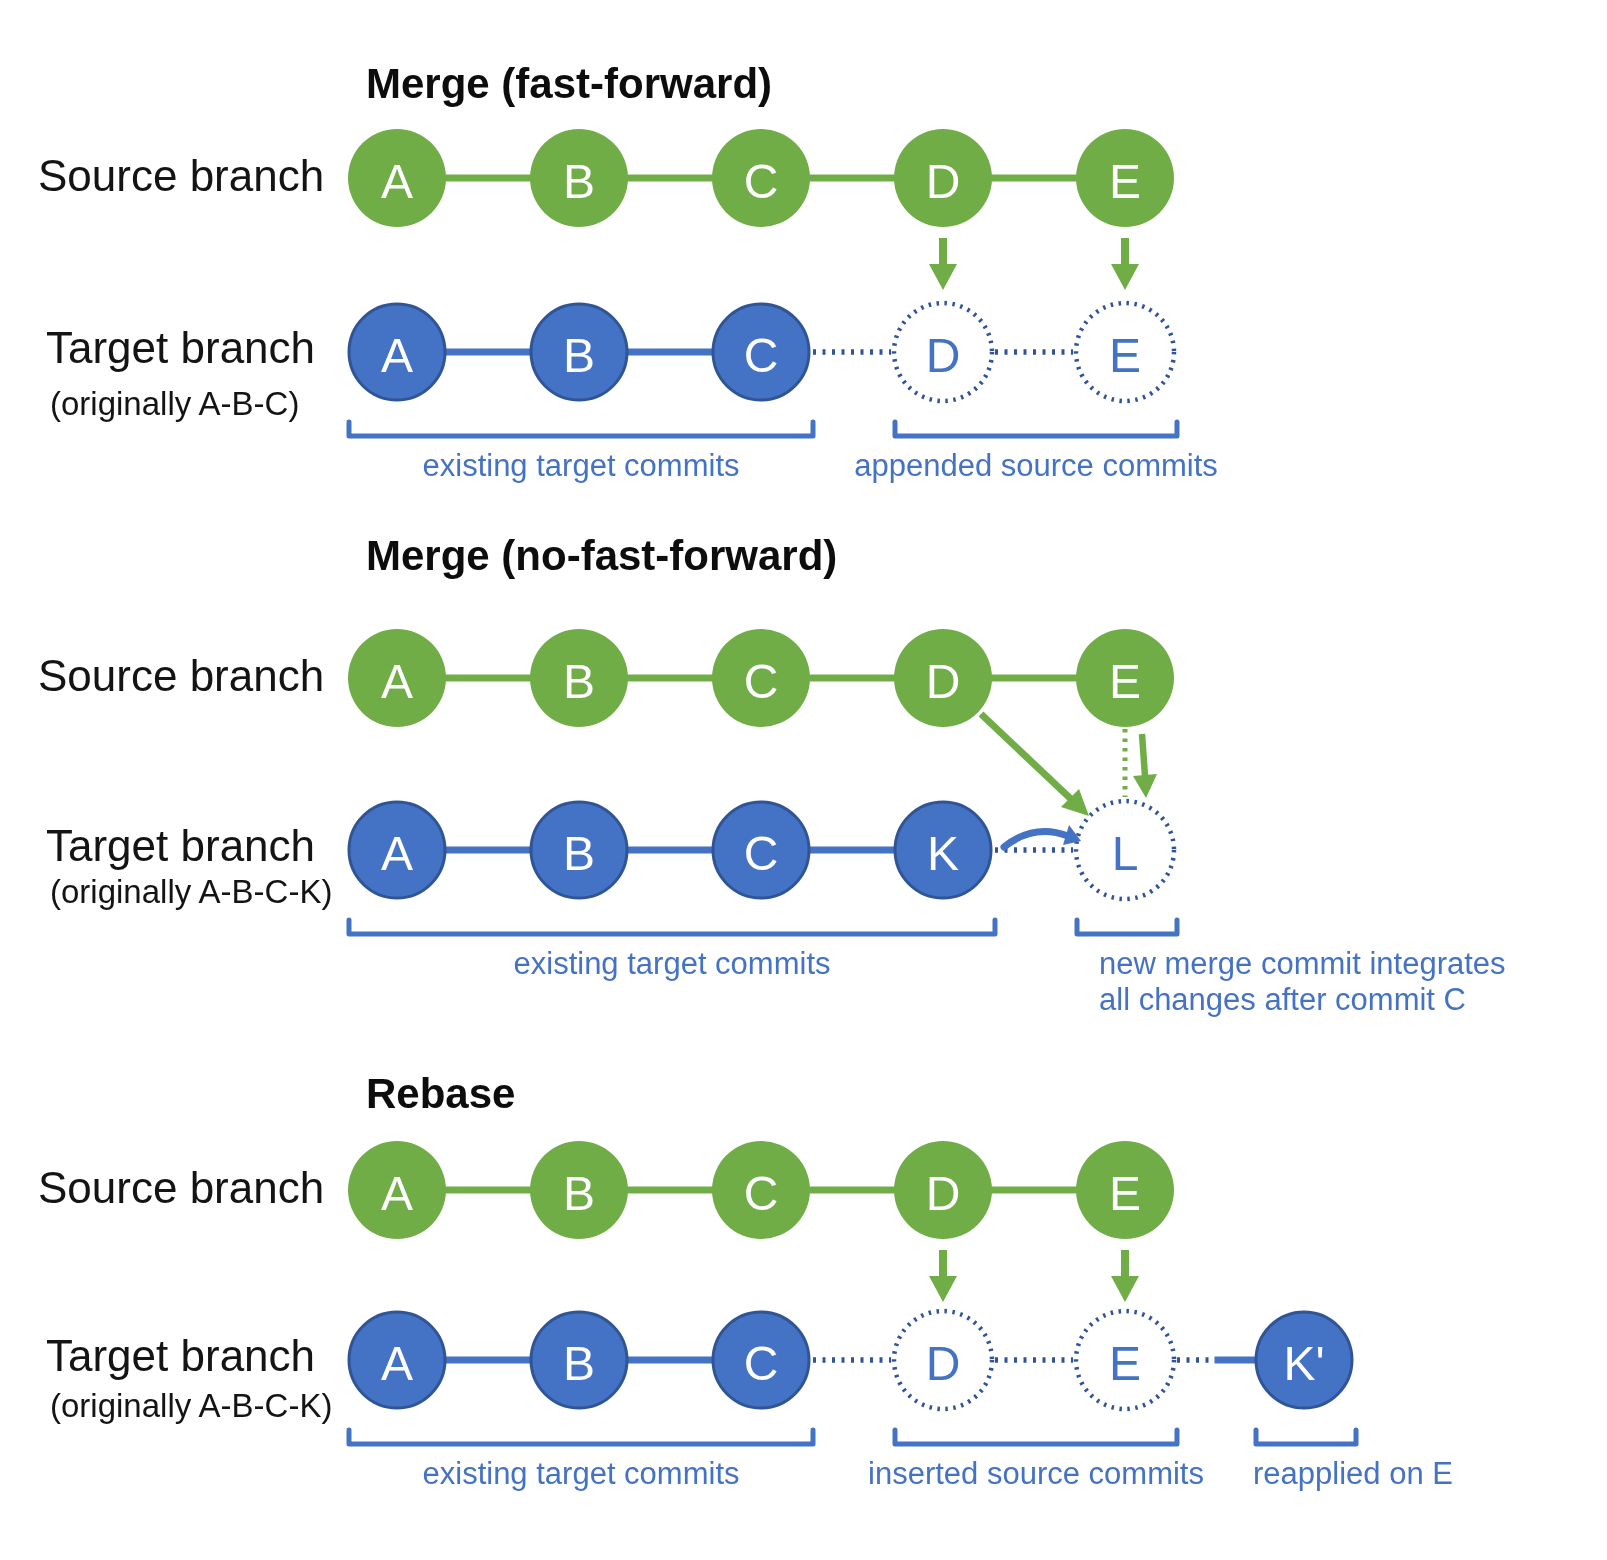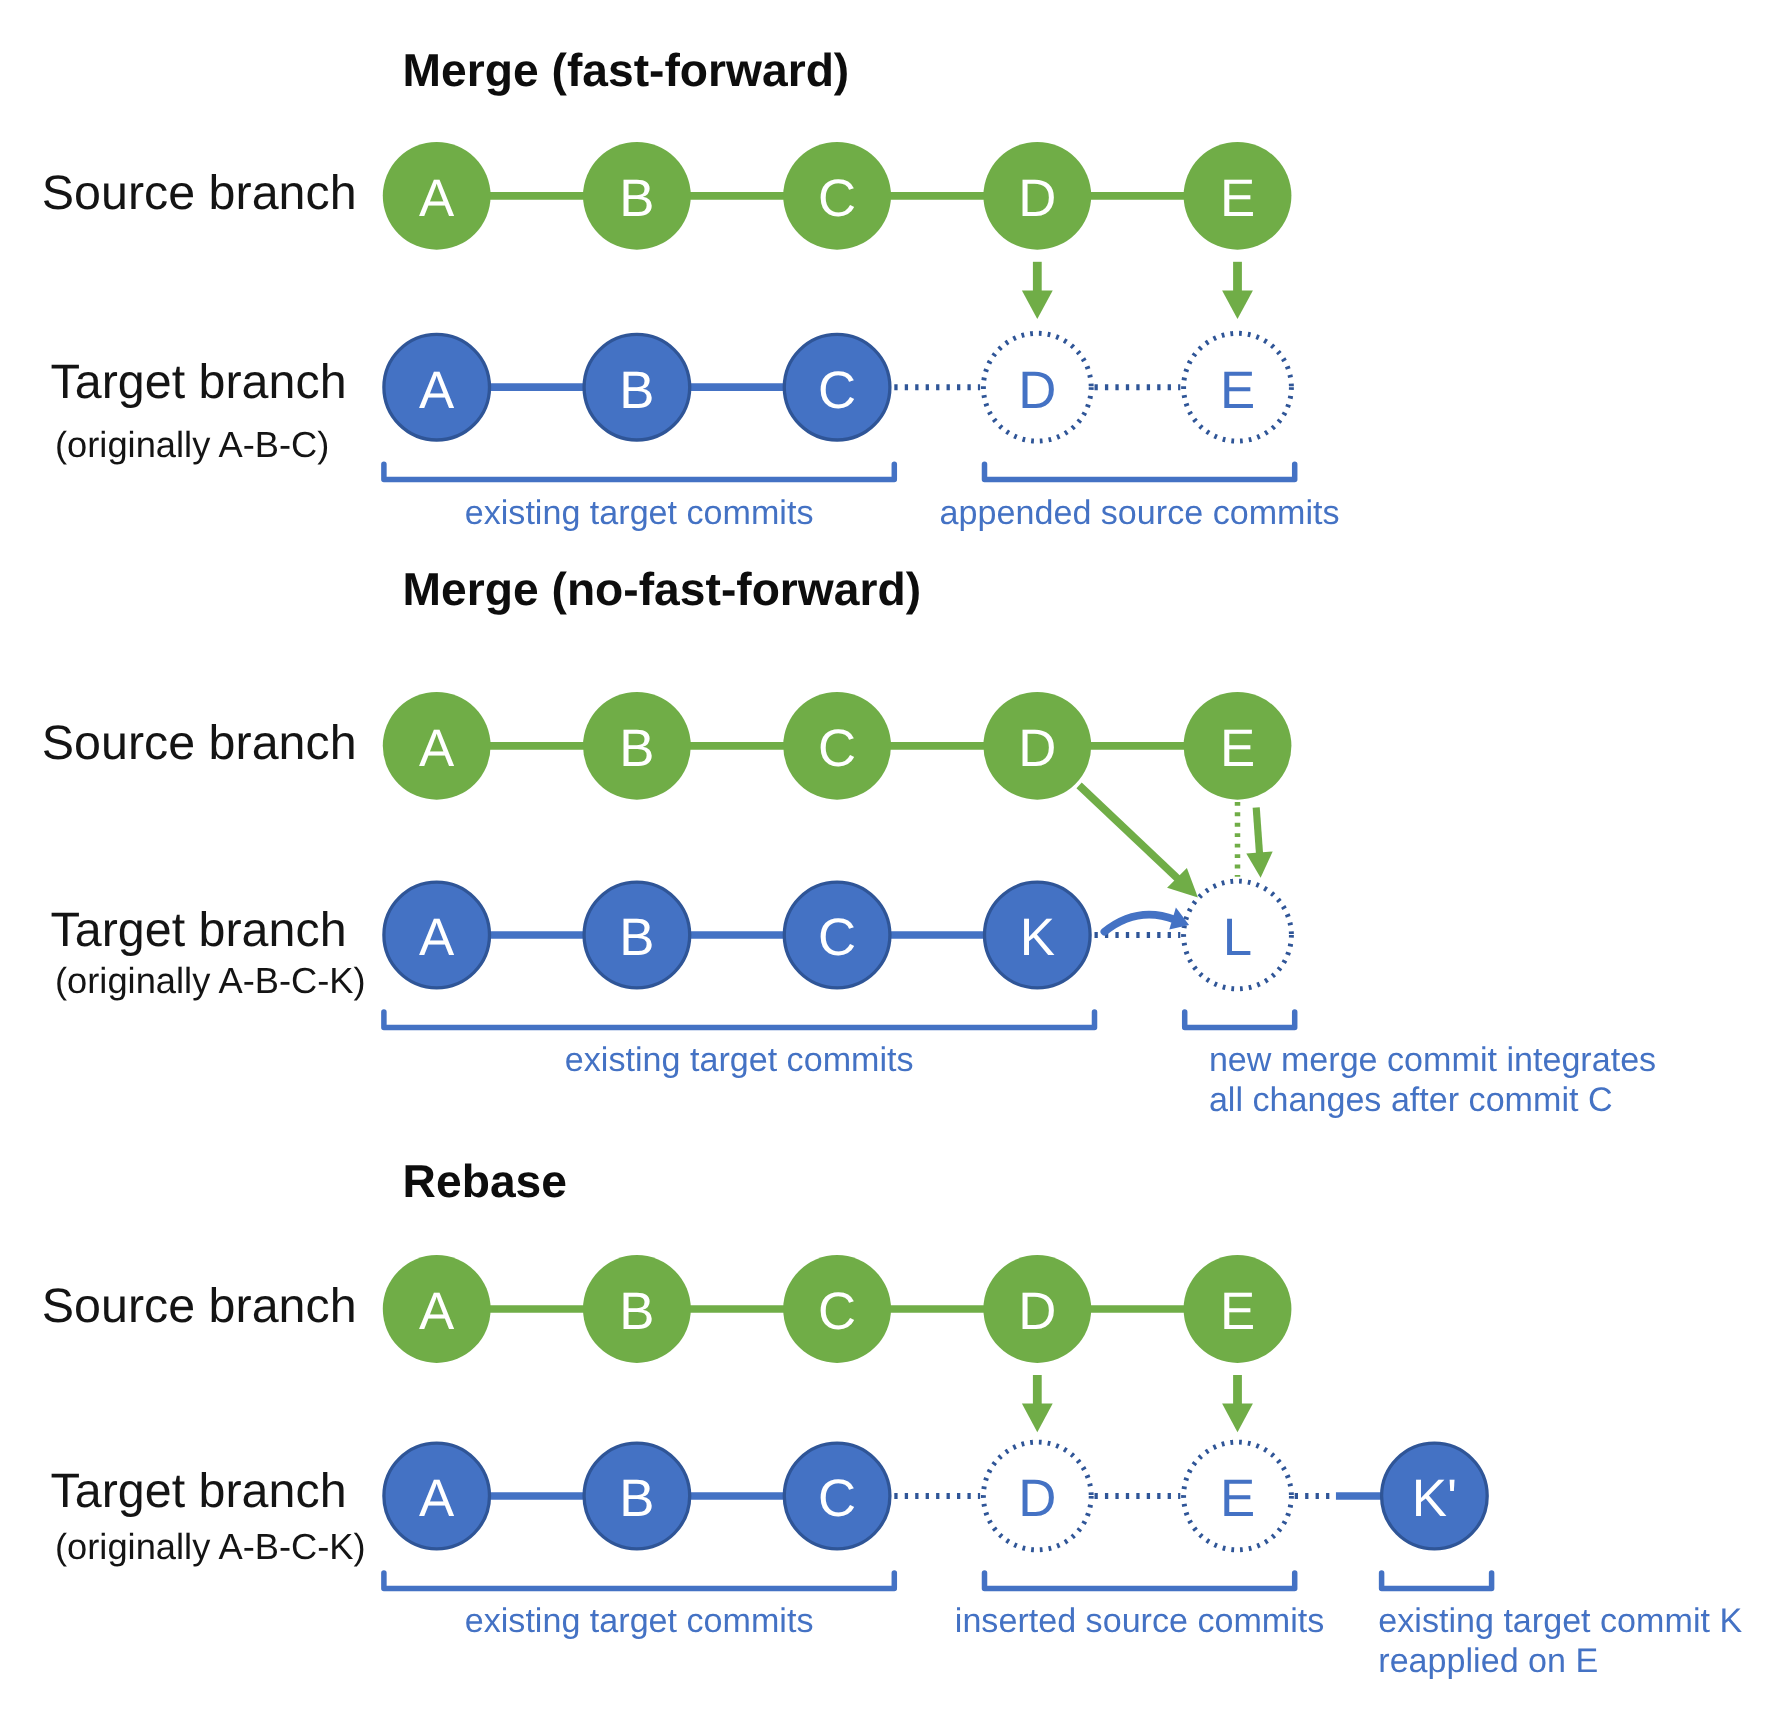--- a/index.html
+++ b/index.html
@@ -12,20 +12,21 @@
     overflow:hidden;
   }
   #diagram-svg{position:absolute;left:0;top:0;}
   .title{
     position:absolute;
     left:366px;
     font-weight:700;
     font-size:42px;
     color:#0d0d0d;
     white-space:nowrap;
+    margin-top:20px;
   }
   .t1{top:40px}
   .t2{top:512px}
   .t3{top:1050px}
   .branch{
     position:absolute;
     font-size:44px;
     color:#141414;
     transform:translateY(-50%);
     white-space:nowrap;
@@ -201,16 +202,15 @@
       <div>new merge commit integrates</div>
       <div>all changes after commit C</div>
     </div>
     <div class="caption" style="left: 581px; transform: translateX(-50%); text-align: center; top: 1456px;">
       <div>existing target commits</div>
     </div>
     <div class="caption" style="left: 1036px; transform: translateX(-50%); text-align: center; top: 1456px;">
       <div>inserted source commits</div>
     </div>
     <div class="caption" style="left: 1253px; text-align: left; top: 1456px;">
-      <div>existing target commit K</div>
       <div>reapplied on E</div>
     </div>
   </div>
 
 </body></html>

